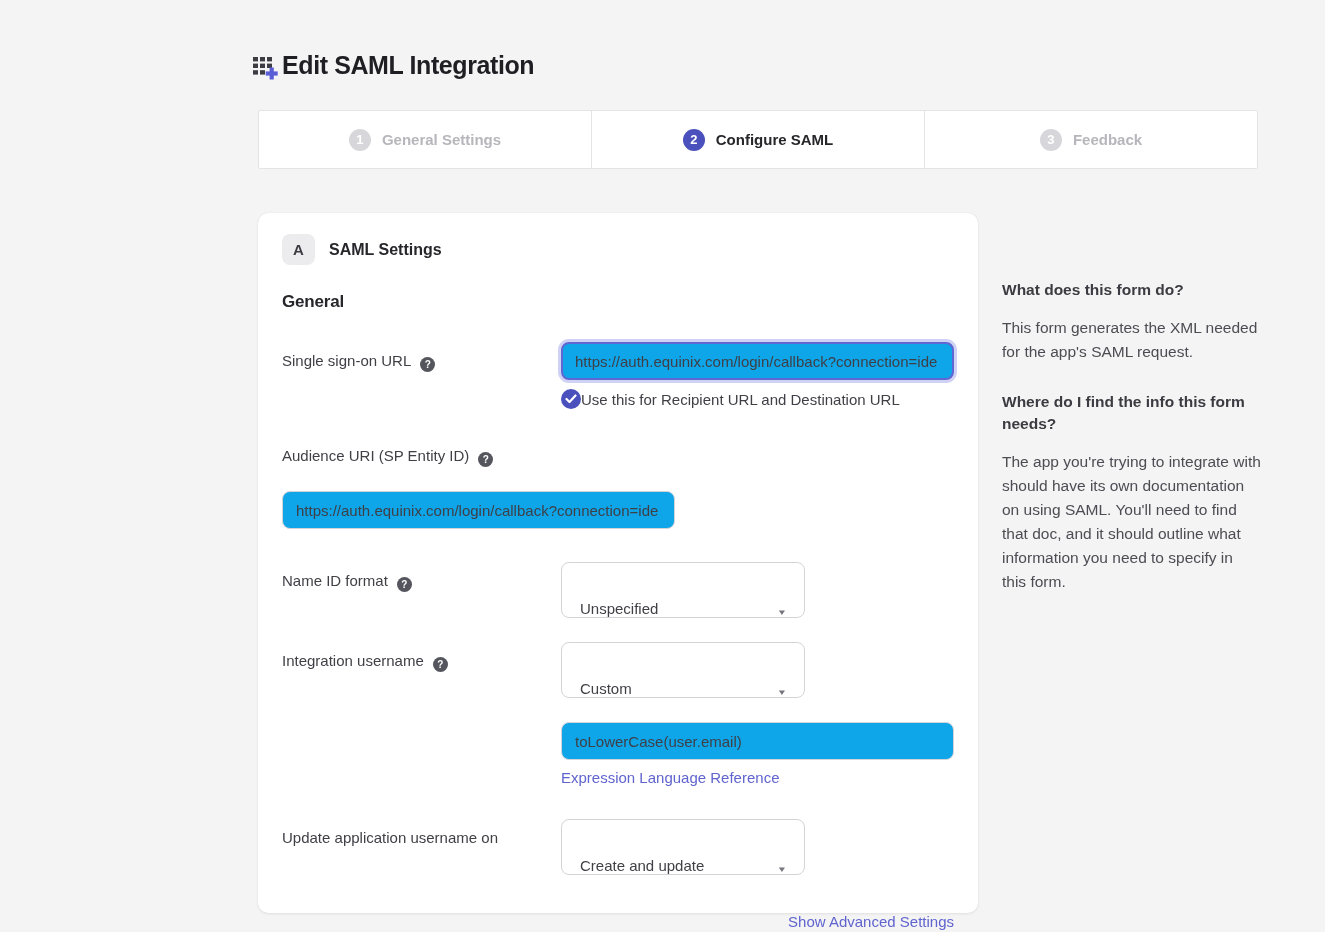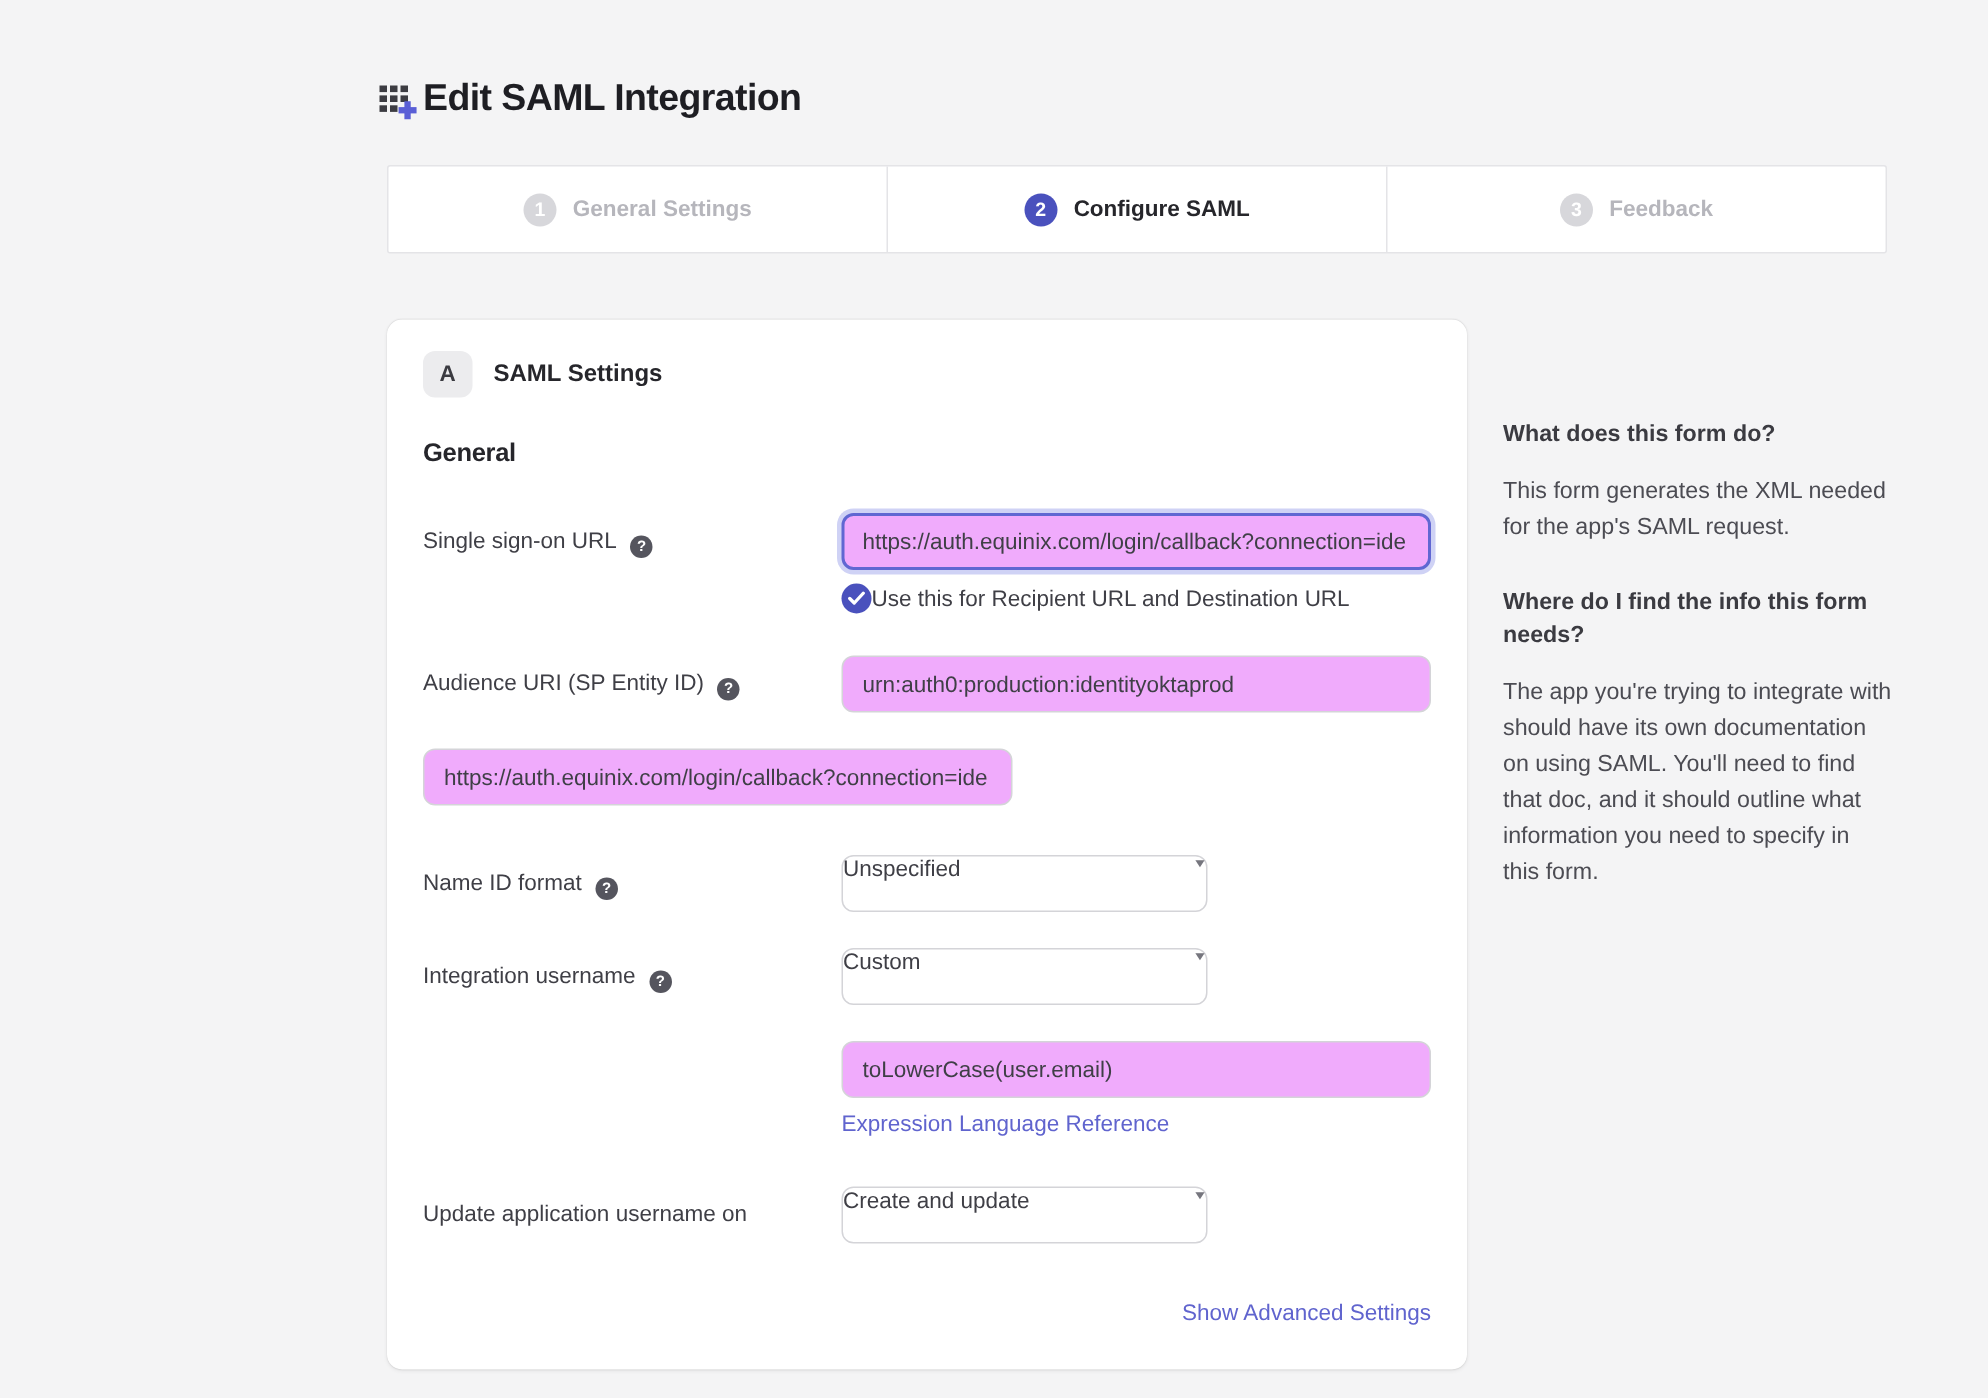--- a/index.html
+++ b/index.html
@@ -68,21 +68,21 @@
   .help-icon{
     display:inline-flex;width:15px;height:15px;border-radius:50%;
     background:#55555e;color:#ffffff;font-size:10px;font-weight:700;
     align-items:center;justify-content:center;
     margin-left:9px;vertical-align:-2px;cursor:pointer;
   }
   .row-control{flex:1;min-width:0;}
 
   .text-input{
     width:393px;height:38px;box-sizing:border-box;
-    border:1px solid #d4d4d8;border-radius:8px;background:#f0abfc;
+    border:1px solid #d4d4d8;border-radius:8px;background:#0ea5e9;
     padding:0 13px;font-size:15px;color:#3f3f46;
     font-family:"Liberation Sans", sans-serif;
     outline:none;display:block;
   }
   .text-input.focused{
     border:2px solid #6067d2;padding:0 12px;
     box-shadow:0 0 0 3px #cfd2f5;
   }
 
   .checkbox-row{
@@ -91,24 +91,24 @@
   }
   .checkbox{
     width:20px;height:20px;border-radius:50%;background:#4a51bd;
     display:flex;align-items:center;justify-content:center;
     flex-shrink:0;cursor:pointer;
   }
 
   .helper-text{margin-top:9px;font-size:15px;color:#909098;}
 
   .select{
-    width:244px;height:38px;box-sizing:border-box;
+    width:244px;height:56px;box-sizing:border-box;
     border:1px solid #d4d4d8;border-radius:8px;background:#fff;
-    display:flex;align-items:flex-start;justify-content:space-between;
-    padding:0 0;font-size:15px;color:#3f3f46;cursor:pointer;
+    display:flex;align-items:flex-end;justify-content:space-between;
+    padding:0 18px;font-size:15px;color:#3f3f46;cursor:pointer;
   }
   .chevron{font-size:8px;color:#76767e;transform:scaleX(1.3);}
 
   .link{color:#6064ce;font-size:15px;text-decoration:none;cursor:pointer;}
   .expr-link-row{margin-top:9px;}
 
   .row-sso{margin-bottom:28px;}
   .row-relay{margin-bottom:33px;}
   .row-custom{margin-bottom:32px;}
   .row-update{margin-bottom:0;}
@@ -186,23 +186,20 @@
           </span>
           <span>Use this for Recipient URL and Destination URL</span>
         </div>
       </div>
     </div>
 
     <div class="form-row">
       <div class="row-label">
         <span>Audience URI (SP Entity ID)</span><span class="help-icon">?</span>
       </div>
-      <div class="row-control">
-        <input class="text-input" type="text" value="urn:auth0:production:identityoktaprod" style="">
-      </div>
     </div>
 
     <div class="form-row row-relay">
       <div class="row-control">
         <input class="text-input" type="text" value="https://auth.equinix.com/login/callback?connection=ide" style="">
       </div>
     </div>
 
     <div class="form-row">
       <div class="row-label">

